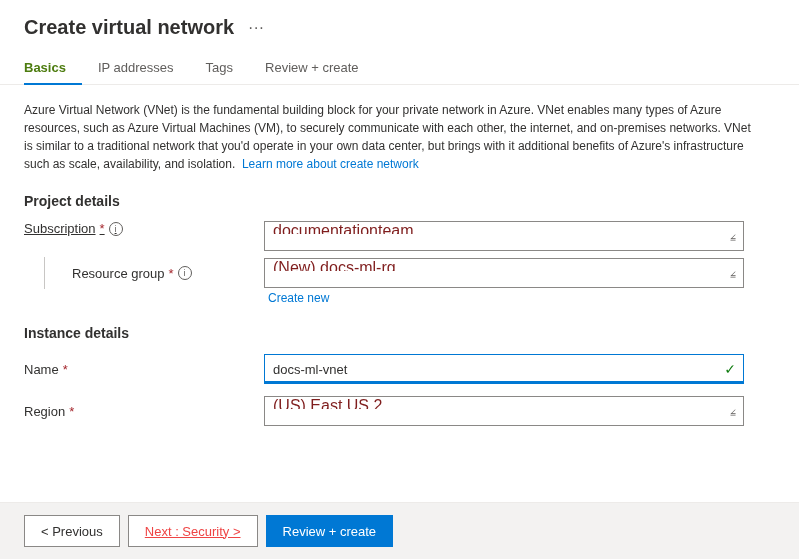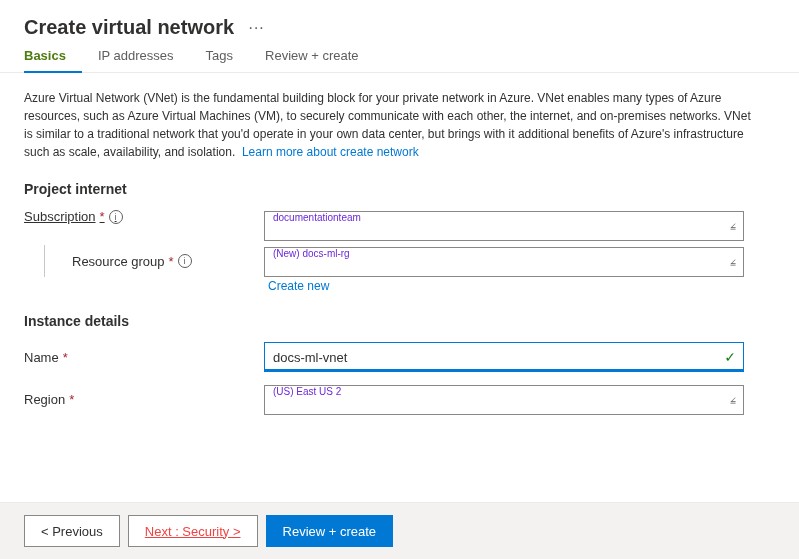--- a/index.html
+++ b/index.html
@@ -22,20 +22,21 @@
     .header {
       padding: 16px 24px 0 24px;
       border-bottom: 1px solid #edebe9;
       background: #ffffff;
     }
 
     .title-row {
       display: flex;
       align-items: center;
       gap: 8px;
+      margin-bottom: 12px;
     }
 
     .page-title {
       font-size: 20px;
       font-weight: 600;
       color: #323130;
     }
 
     .ellipsis-btn {
       background: none;
@@ -147,22 +148,22 @@
     .select-wrapper {
       position: relative;
     }
 
     .form-select {
       width: 100%;
       height: 30px;
       border: 1px solid #8a8886;
       background: #ffffff;
       padding: 0 30px 16px 8px;
-      font-size: 10px;
-      color: #6d28d9;
+      font-size: 16px;
+      color: #7f1d1d;
       appearance: none;
       cursor: pointer;
       outline: none;
     }
 
     .select-arrow {
       position: absolute;
       right: 8px;
       top: 50%;
       transform: translateY(-50%);
@@ -277,21 +278,21 @@
   </div>
 
   <div class="main-content">
 
     <p class="description">
       <span>Azure Virtual Network (VNet) is the fundamental building block for your private network in Azure. VNet enables many types of Azure resources, such as Azure Virtual Machines (VM), to securely communicate with each other, the internet, and on-premises networks. VNet is similar to a traditional network that you'd operate in your own data center, but brings with it additional benefits of Azure's infrastructure such as scale, availability, and isolation.</span>
       &nbsp;<a href="#">Learn more about create network</a>
     </p>
 
     <div class="form-section">
-      <div class="section-title">Project internet</div>
+      <div class="section-title">Project details</div>
 
       <div class="form-row subscription-row">
         <div class="form-label">
           <span>Subscription</span>
           <span class="required"> *</span>
           <span class="info-icon">i</span>
         </div>
         <div class="form-control-wrapper">
           <div class="select-wrapper">
             <select class="form-select">

